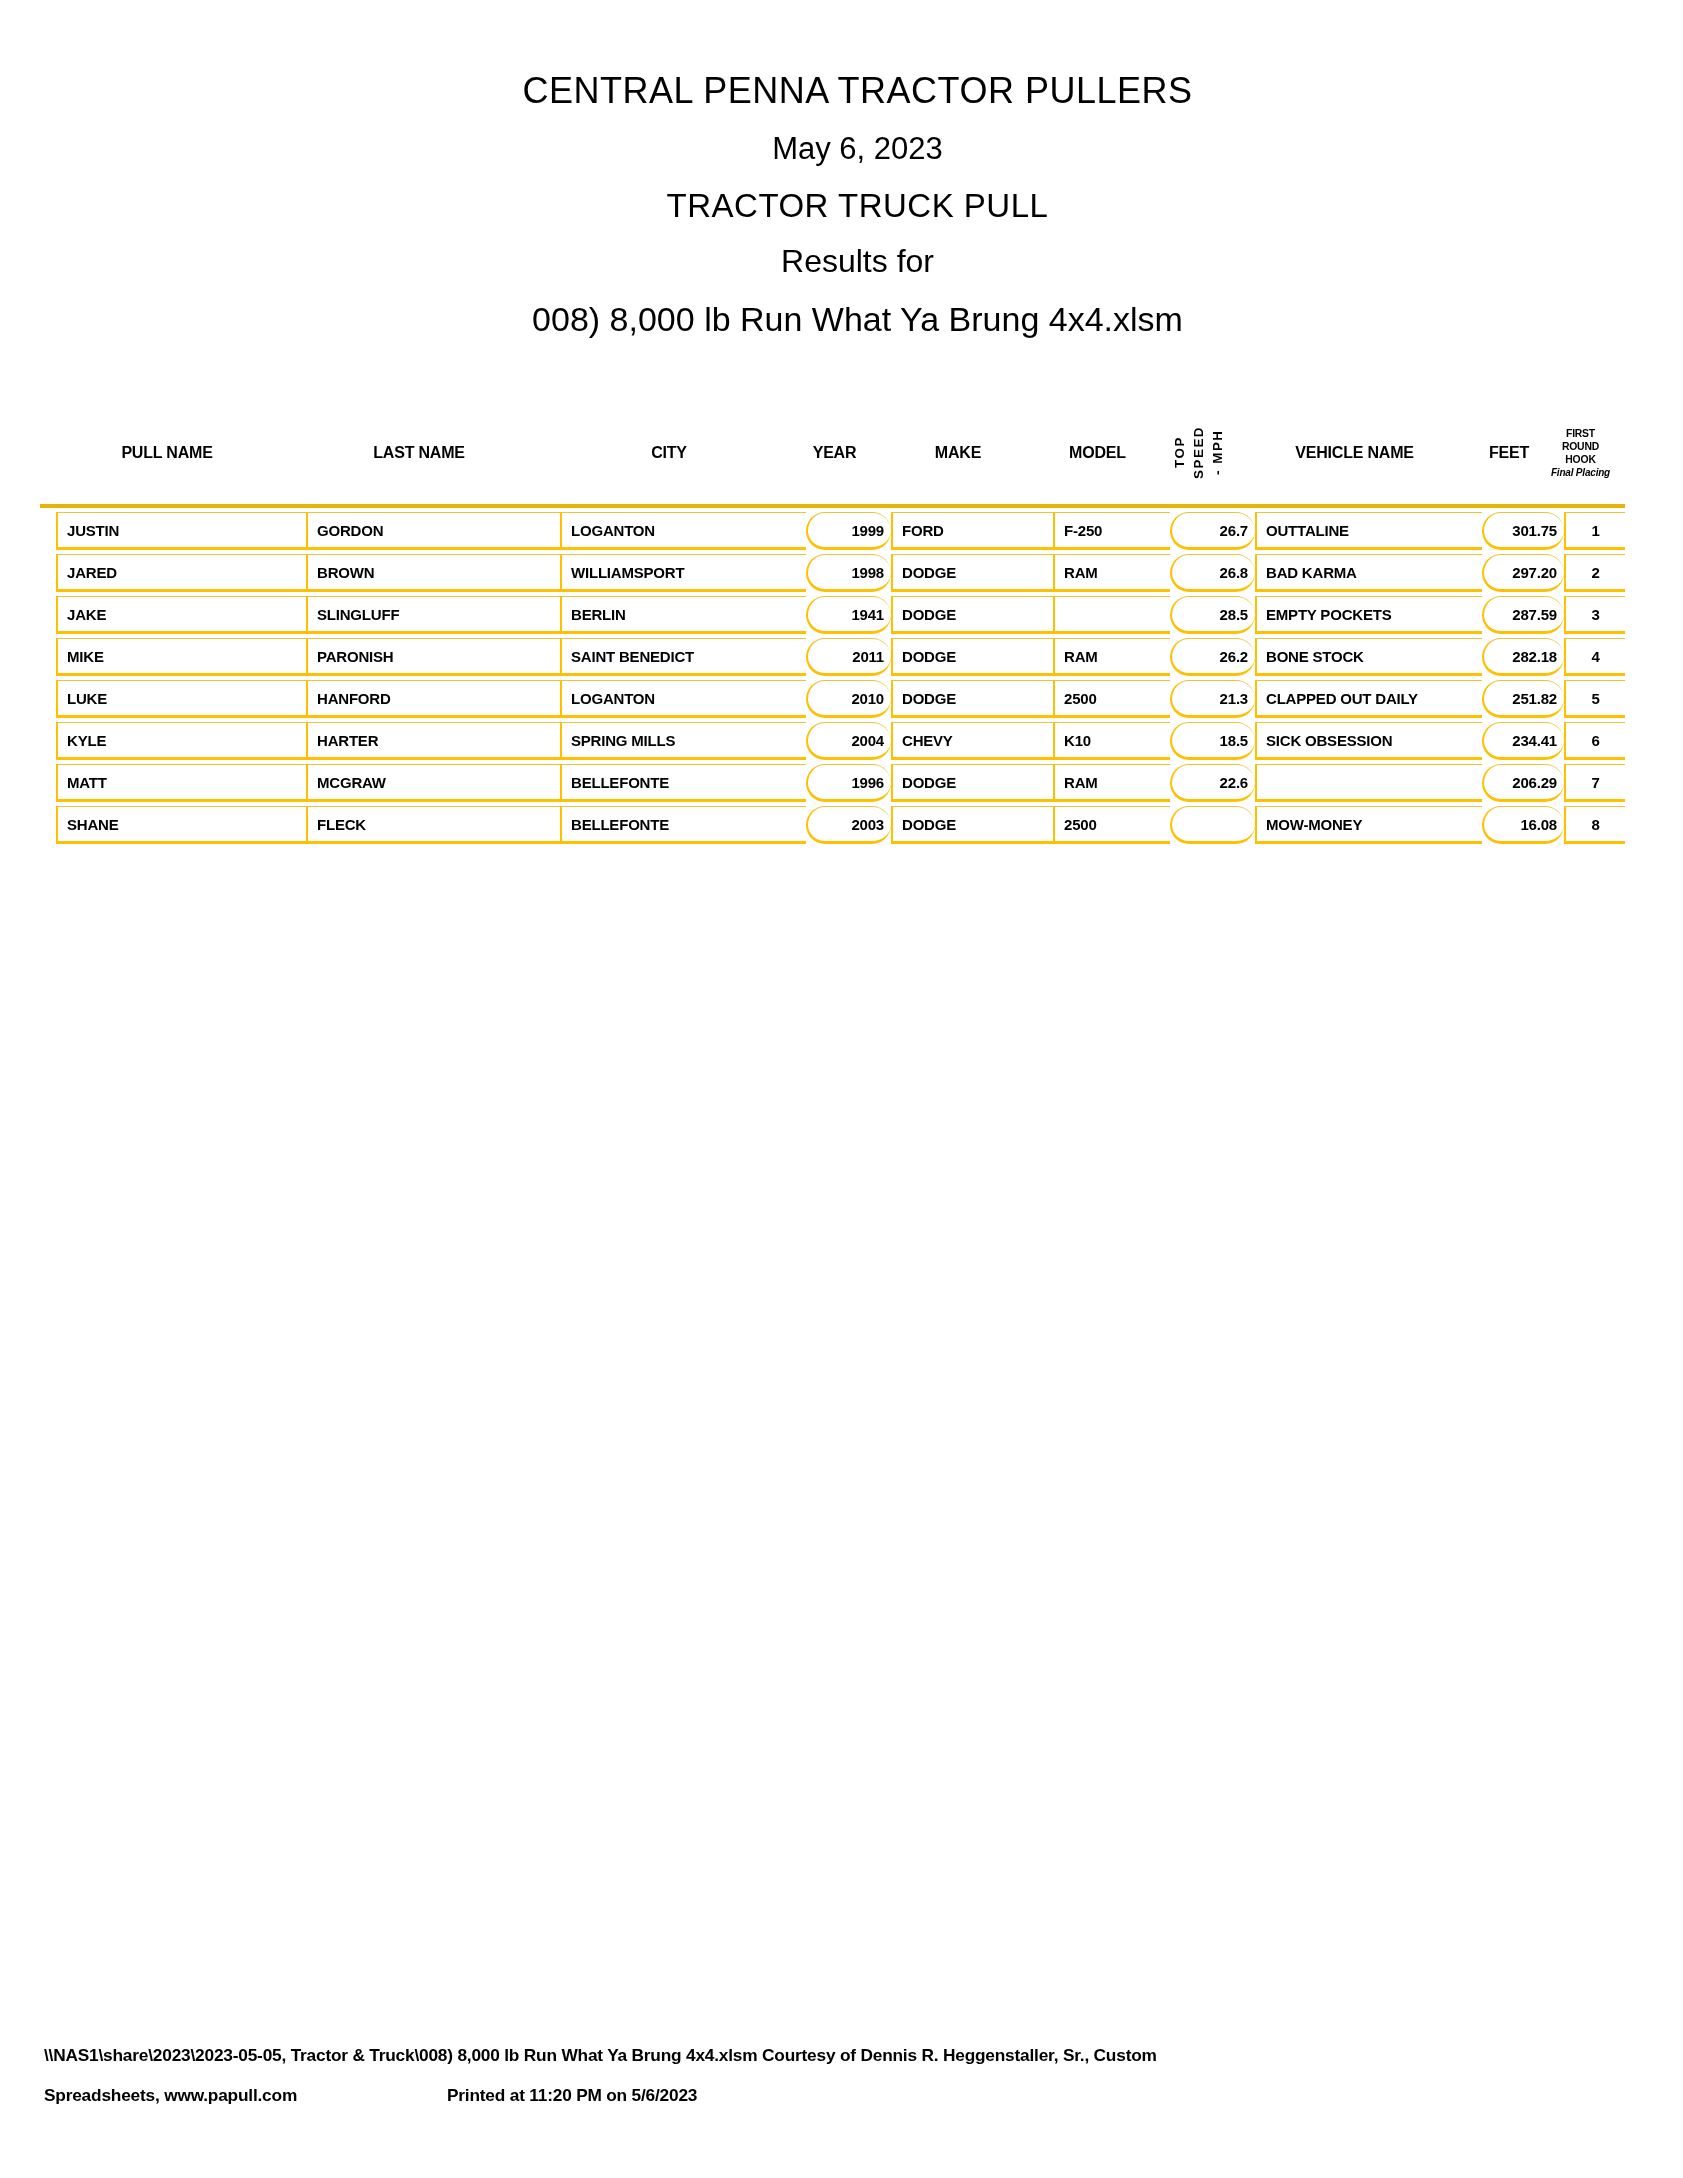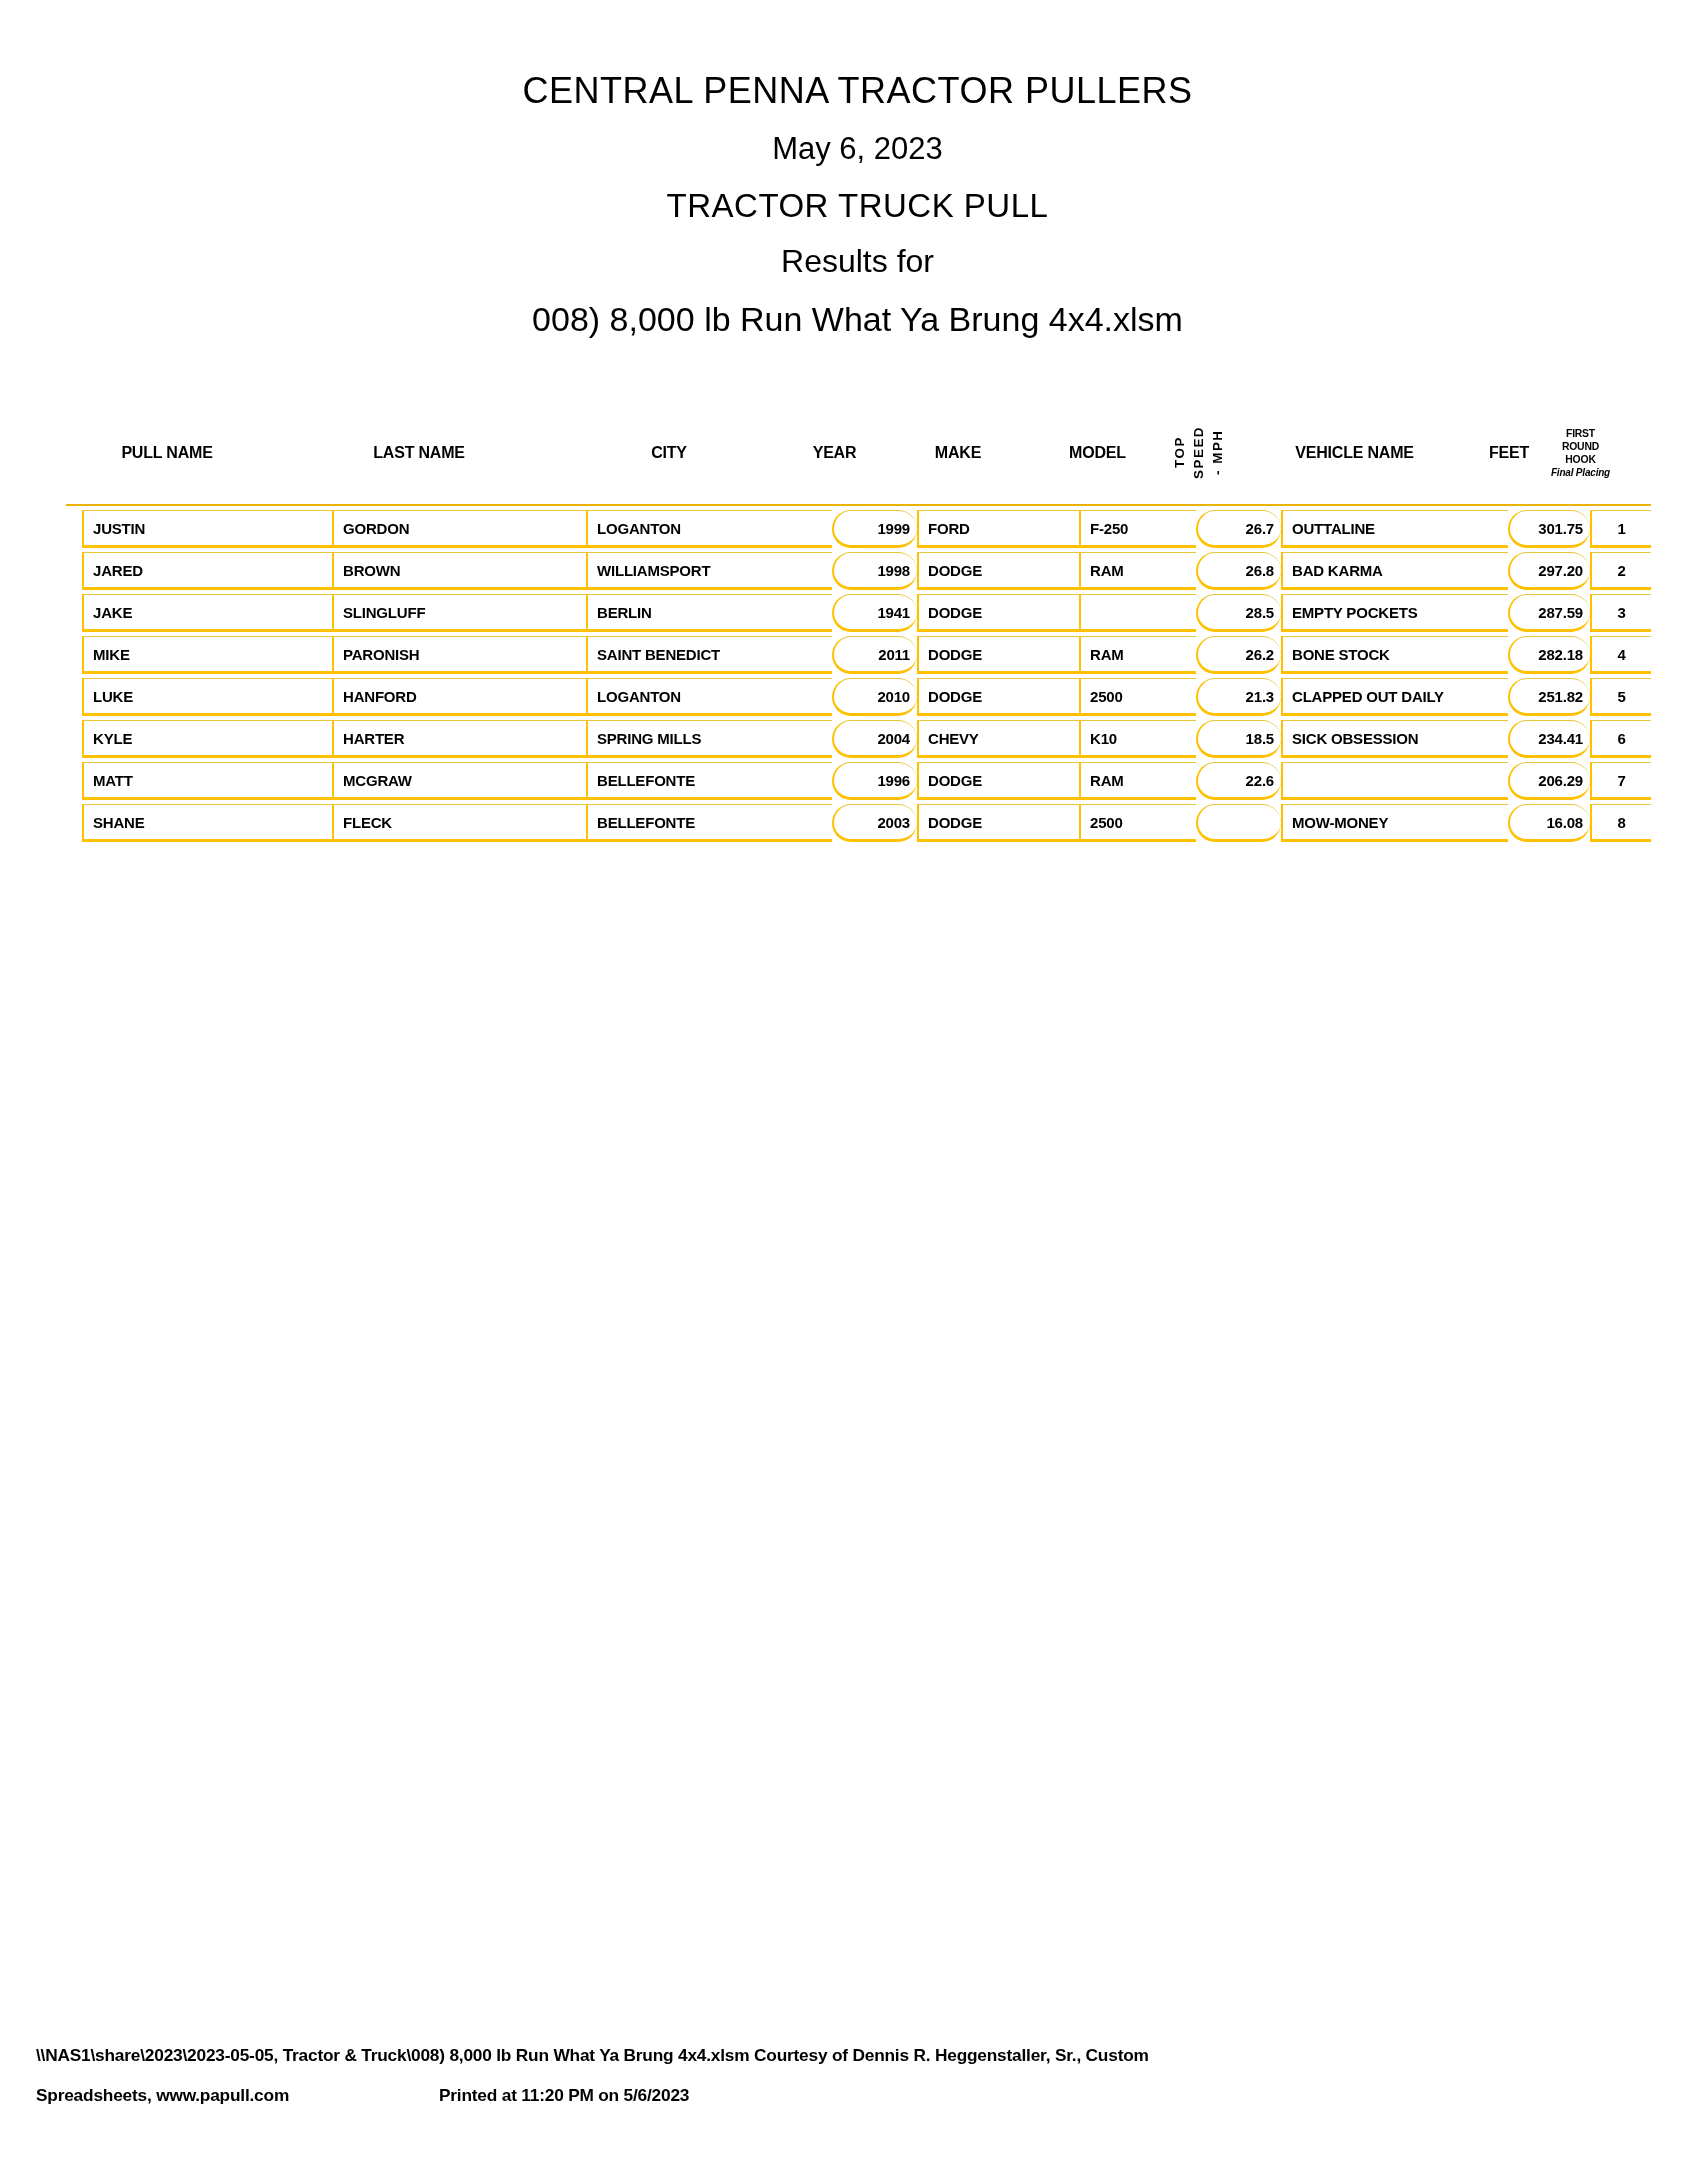--- a/index.html
+++ b/index.html
@@ -48,22 +48,22 @@
   }
   .th-hook span { display: block; font-size: 10.4px; line-height: 13px; font-weight: bold; }
   .th-hook .hook-small { font-size: 10px; font-style: italic; }
 
   
   table.results {
     table-layout: fixed;
     border-collapse: separate;
     border-spacing: 0 4px;
     width: 1570px;
-    margin-left: 66px;
-    border-top: 2px solid #eab308;
+    margin-left: 40px;
+    border-top: 4px solid #eab308;
     padding-left: 16px;
   }
   table.results td {
     height: 38px;
     border-top: 1px solid #E8C63A;
     border-bottom: 3px solid #FFC000;
     border-left: 2px solid #FFC000;
     font-size: 15px;
     font-weight: bold;
     letter-spacing: -0.2px;
@@ -72,21 +72,21 @@
     overflow: hidden;
     background: #ffffff;
   }
   .c-left   { text-align: left;  padding-left: 9px; }
   .c-right  { text-align: right; padding-right: 7px; border-radius: 19px; }
   .c-center { text-align: center; }
 
   
   .footer {
     position: absolute;
-    left: 36px;
+    left: 44px;
     top: 2035px;
     width: 1614px;
     font-size: 17.3px;
     font-weight: bold;
     letter-spacing: -0.2px;
   }
   .footer-line { line-height: 40px; white-space: nowrap; }
   .fl2-left { display: inline-block; width: 403px; }
 </style>
 </head>

